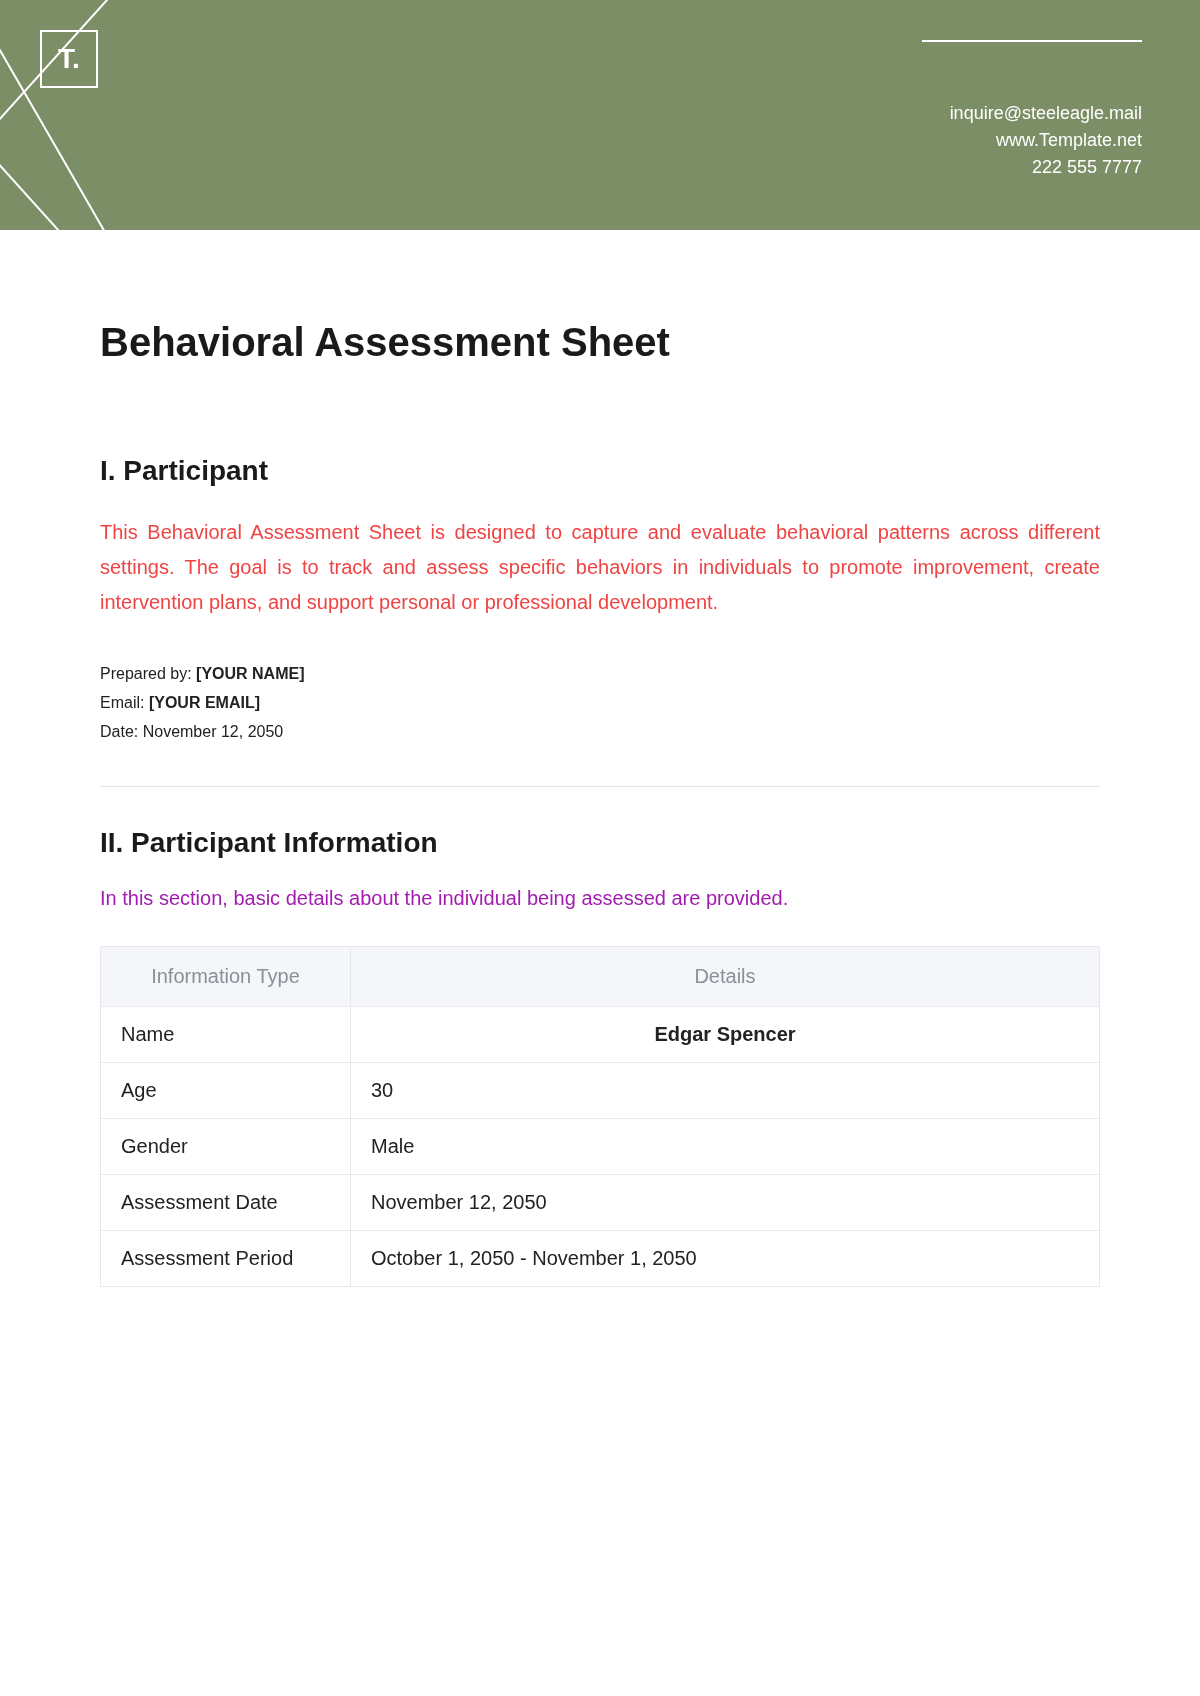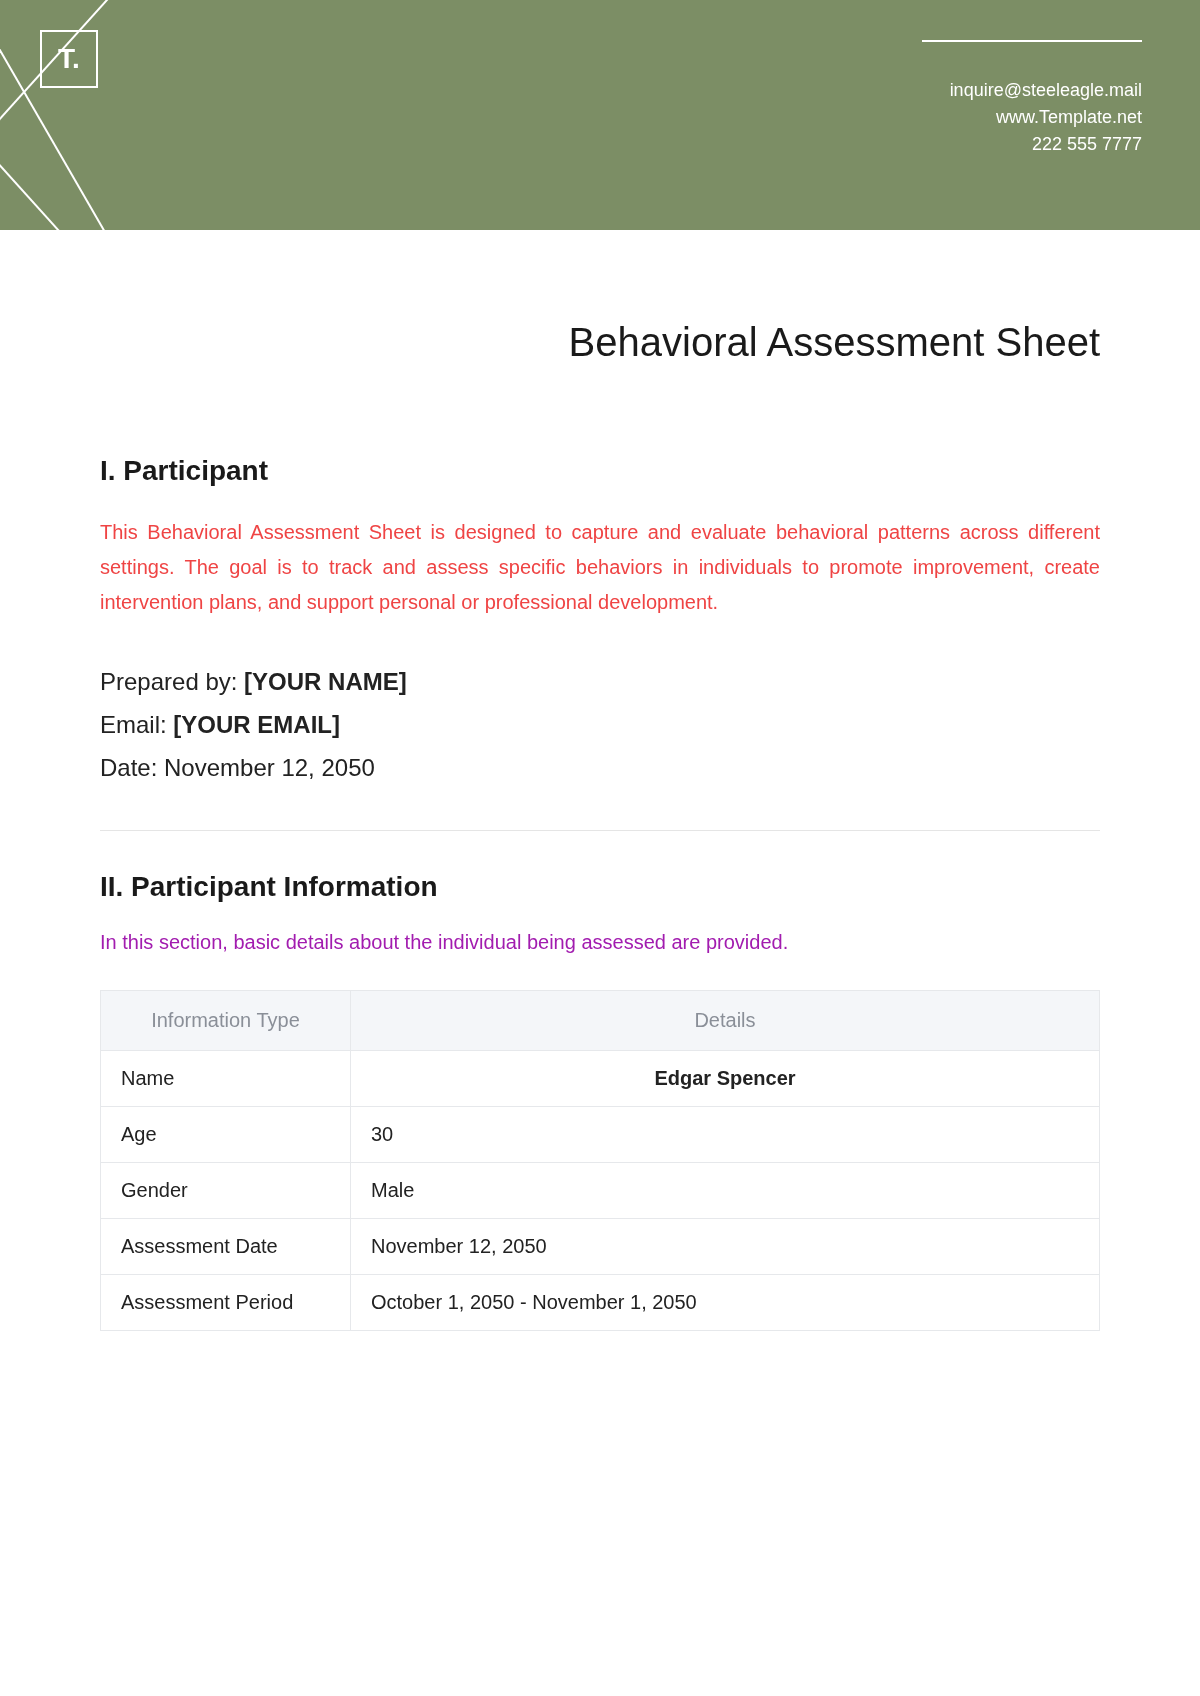--- a/index.html
+++ b/index.html
@@ -40,21 +40,21 @@
       justify-content: center;
     }
     .logo-box span {
       color: #ffffff;
       font-size: 28px;
       font-weight: 900;
       font-family: Arial, sans-serif;
     }
     .contact-block {
       position: absolute;
-      top: 29px;
+      top: 52px;
       right: 58px;
       text-align: right;
       color: #ffffff;
       font-size: 18px;
       line-height: 1.5;
     }
     .contact-rule {
       position: absolute;
       top: 40px;
       right: 58px;
@@ -62,41 +62,41 @@
       height: 2px;
       background: #ffffff;
     }
     .contact-text {
       margin-top: 48px;
     }
     .content {
       padding: 90px 100px 0 100px;
     }
     .doc-title {
-      text-align: right;
+      text-align: left;
       font-size: 40px;
-      font-weight: 400;
+      font-weight: 700;
       color: #1a1a1a;
       margin-bottom: 90px;
     }
     .section-heading {
       font-size: 28px;
       font-weight: 700;
       color: #1a1a1a;
       margin-bottom: 28px;
     }
     .intro-paragraph {
       font-size: 20px;
       color: #ef4444;
       line-height: 1.75;
       text-align: justify;
       margin-bottom: 40px;
     }
     .meta-line {
-      font-size: 24px;
+      font-size: 16px;
       color: #222;
       line-height: 1.8;
     }
     .meta-line .bold {
       font-weight: 700;
     }
     .separator {
       margin-top: 40px;
       margin-bottom: 40px;
       border: none;

